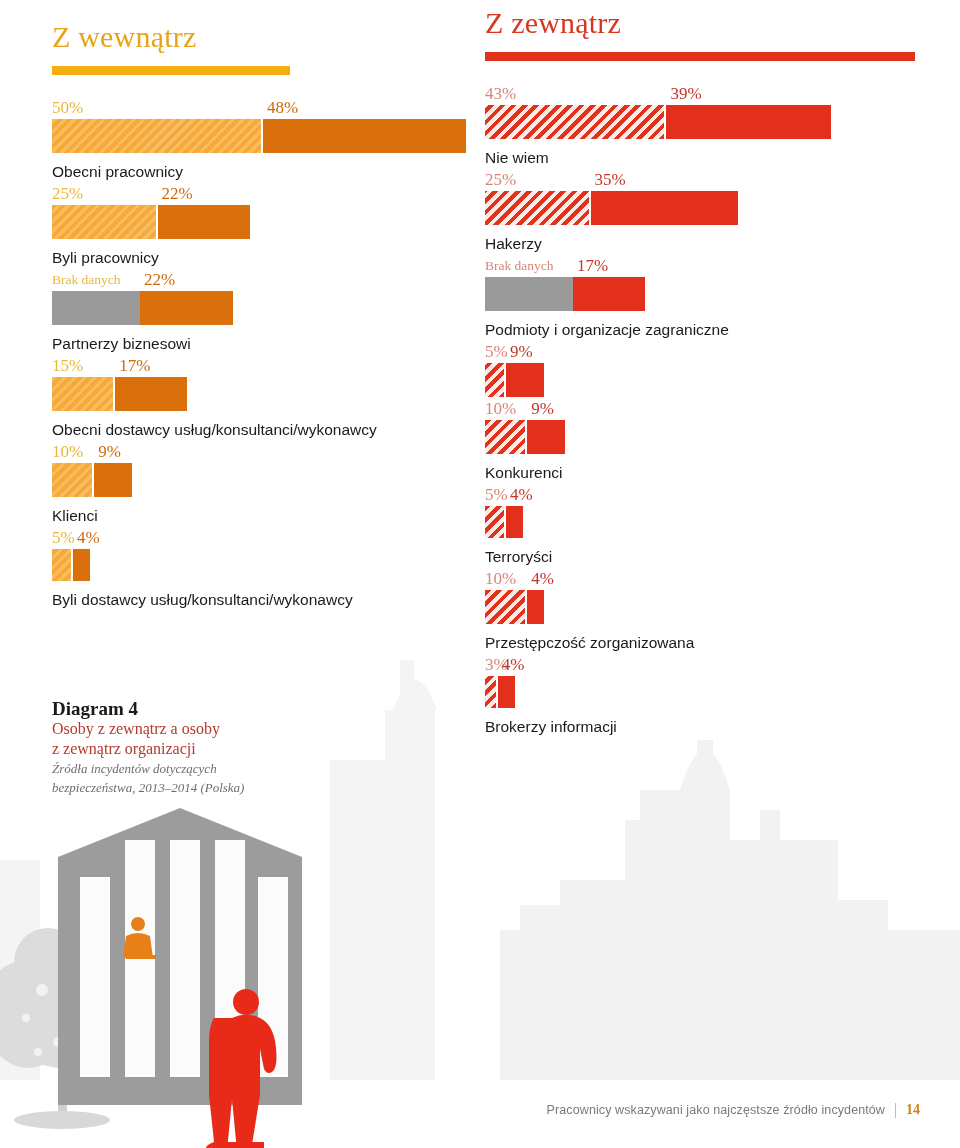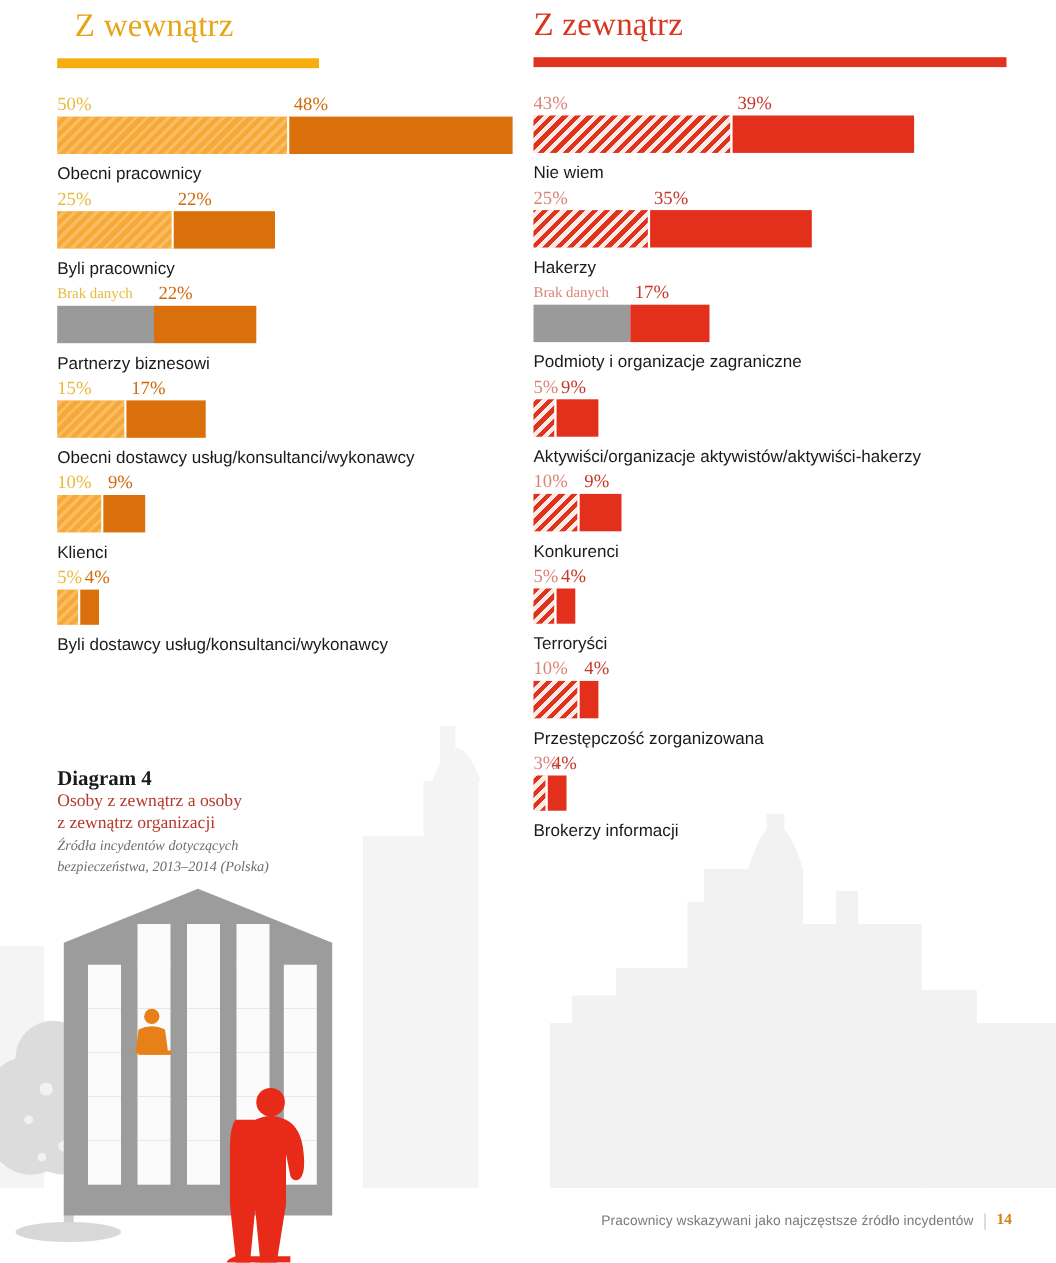--- a/index.html
+++ b/index.html
@@ -40,21 +40,21 @@
   #col-internal { left: 52px; }
   #col-external { left: 485px; }
 
   .col-title {
     font-family: "Liberation Serif", serif;
     font-size: 30px;
     line-height: 34px;
     letter-spacing: .2px;
     white-space: nowrap;
   }
-  #col-internal .col-title { color: #e8a417; padding-top: 7px; margin-left: 16px; }
+  #col-internal .col-title { color: #e8a417; padding-top: 20px; }
   #col-external .col-title { color: #d8361f; padding-top: 6px; }
 
   .col-rule {
     height: 9px;
     margin-top: 12px;
   }
   #col-internal .col-rule { width: 238px; background: #f5ad12; }
   #col-external .col-rule { width: 430px; background: #e0331d; }
 
   
@@ -413,21 +413,20 @@
         </div>
         <div class="row">
           <div class="row-values">
             <span class="val a" style="left: 0px;">5%</span>
             <span class="val b" style="left: 25.1px;">9%</span>
           </div>
           <div class="row-bar">
             <div class="seg ext-a" style="left: 0px; width: 21.1px;"></div>
             <div class="seg ext-b" style="left: 21.1px; width: 37.98px;"></div>
           </div>
-          <div class="row-label">Aktywiści/organizacje aktywistów/aktywiści-hakerzy</div>
         </div>
         <div class="row">
           <div class="row-values">
             <span class="val a" style="left: 0px;">10%</span>
             <span class="val b" style="left: 46.2px;">9%</span>
           </div>
           <div class="row-bar">
             <div class="seg ext-a" style="left: 0px; width: 42.2px;"></div>
             <div class="seg ext-b" style="left: 42.2px; width: 37.98px;"></div>
           </div>

